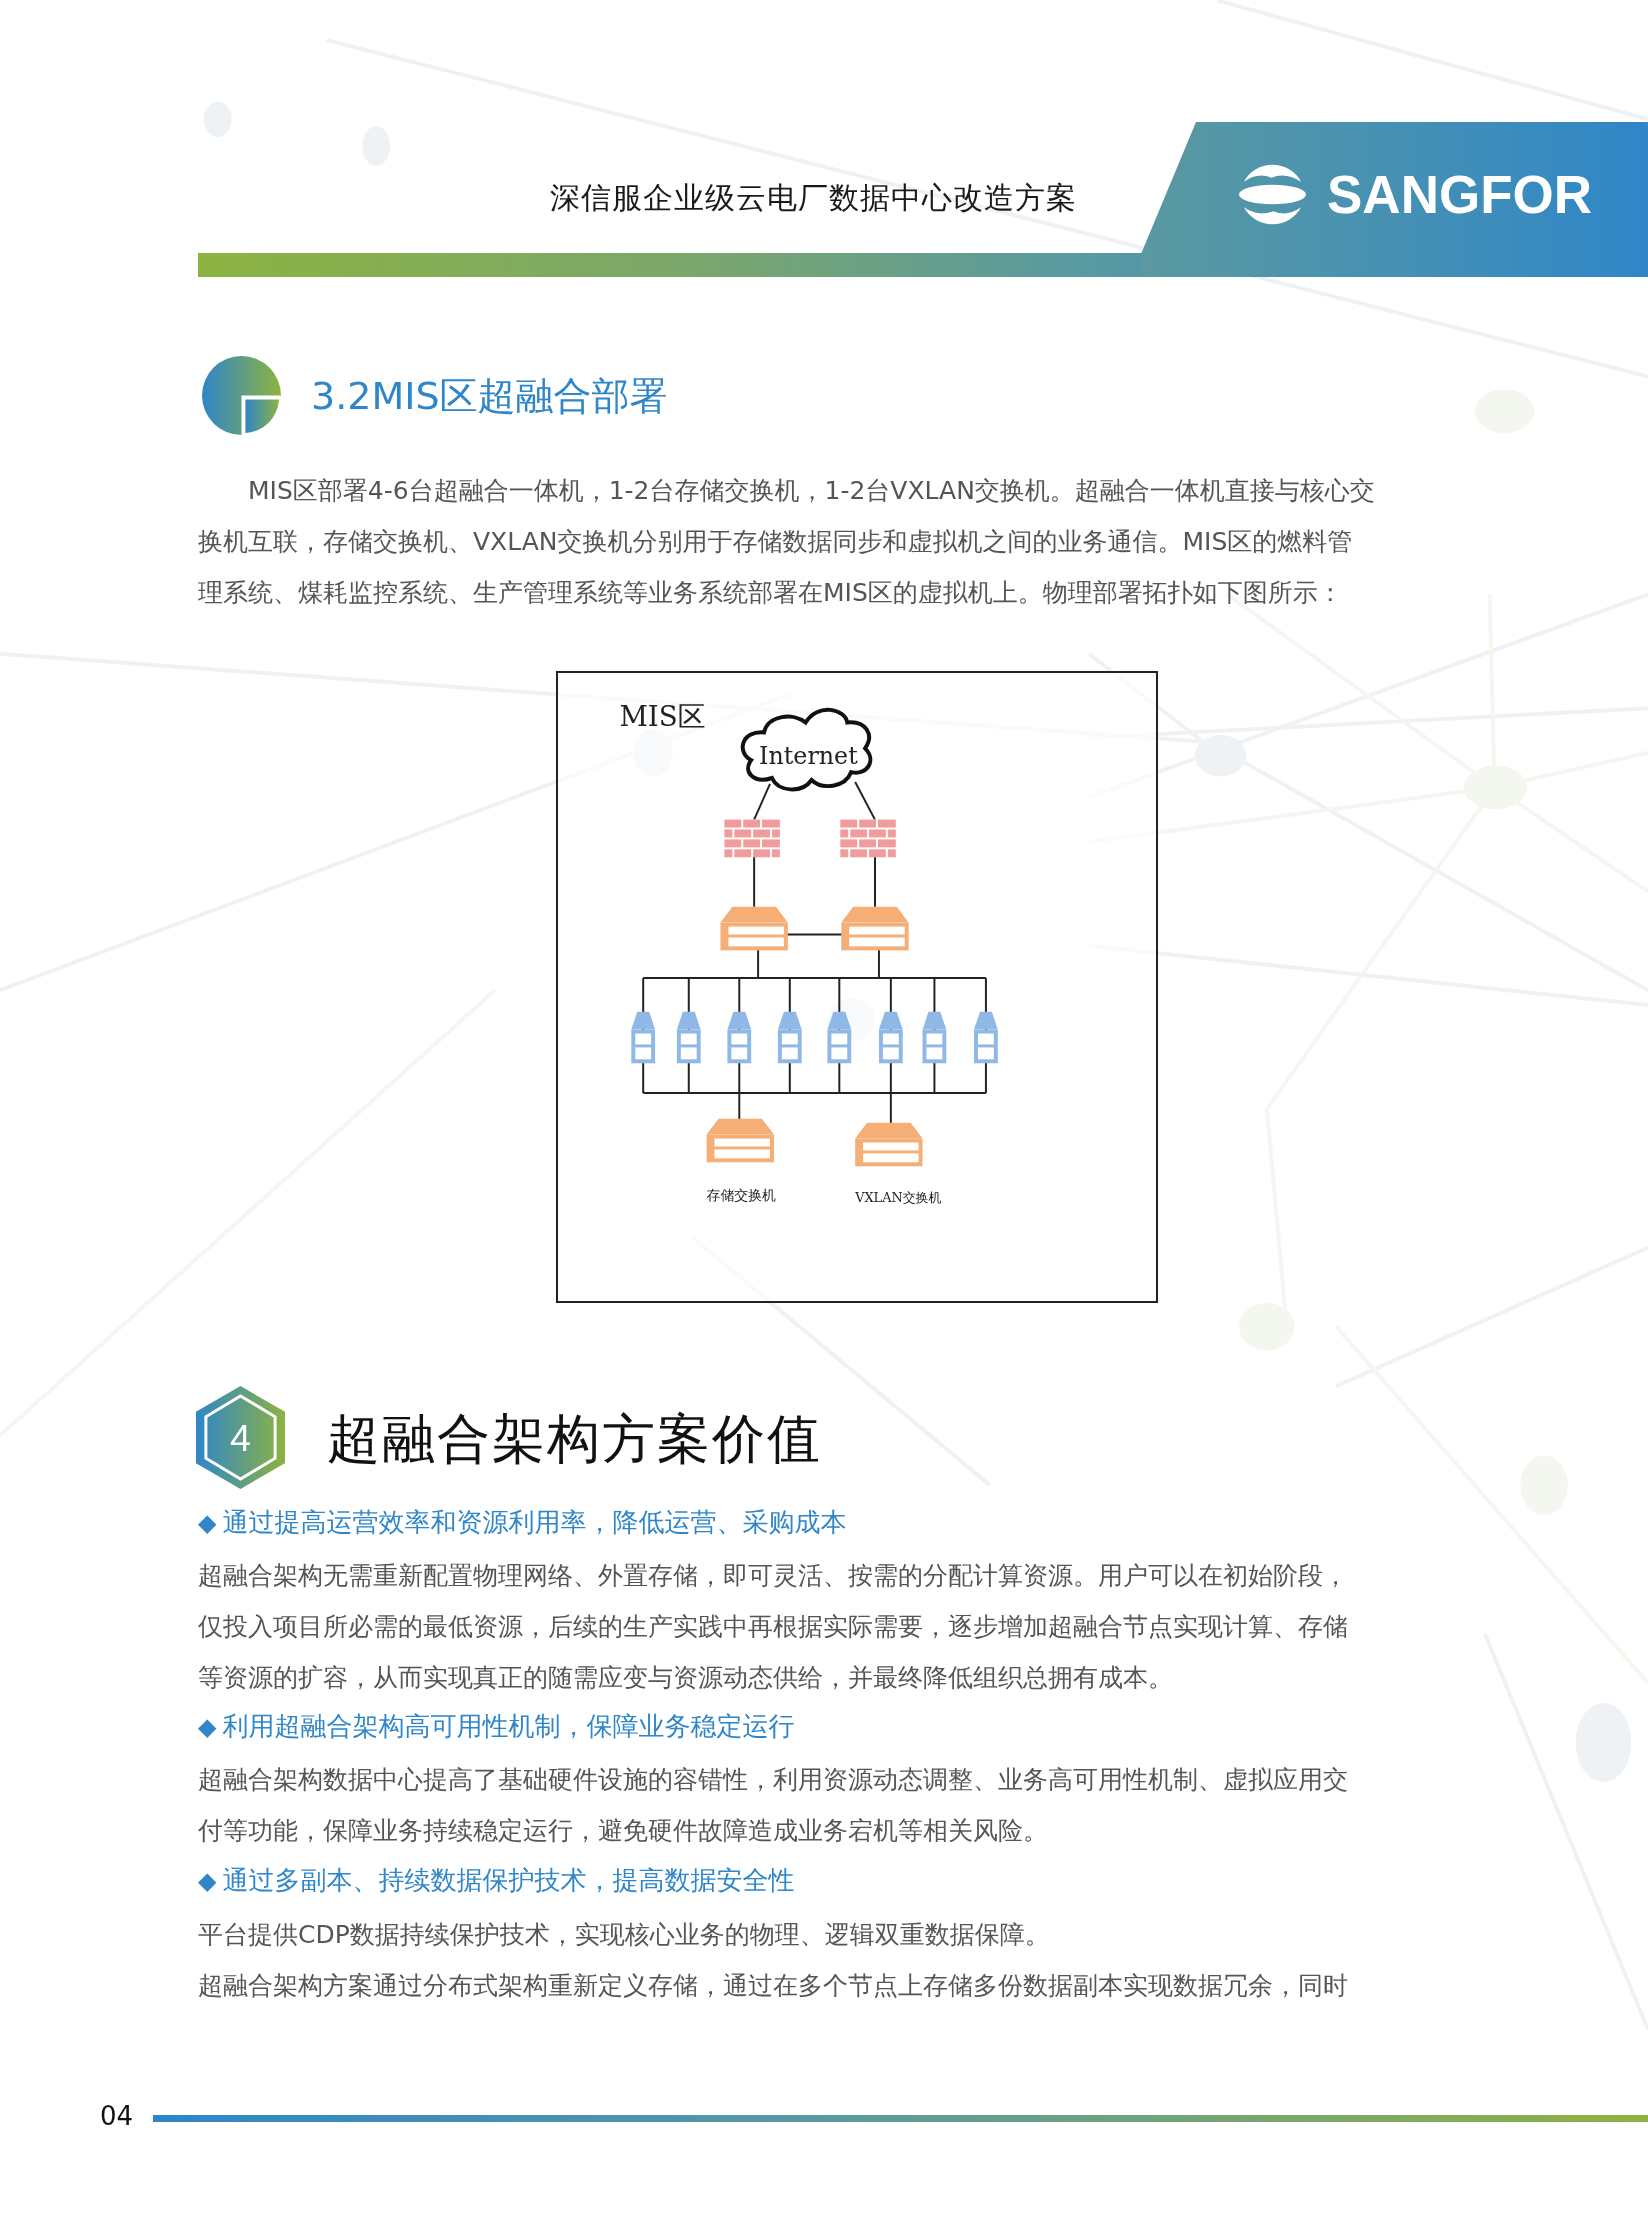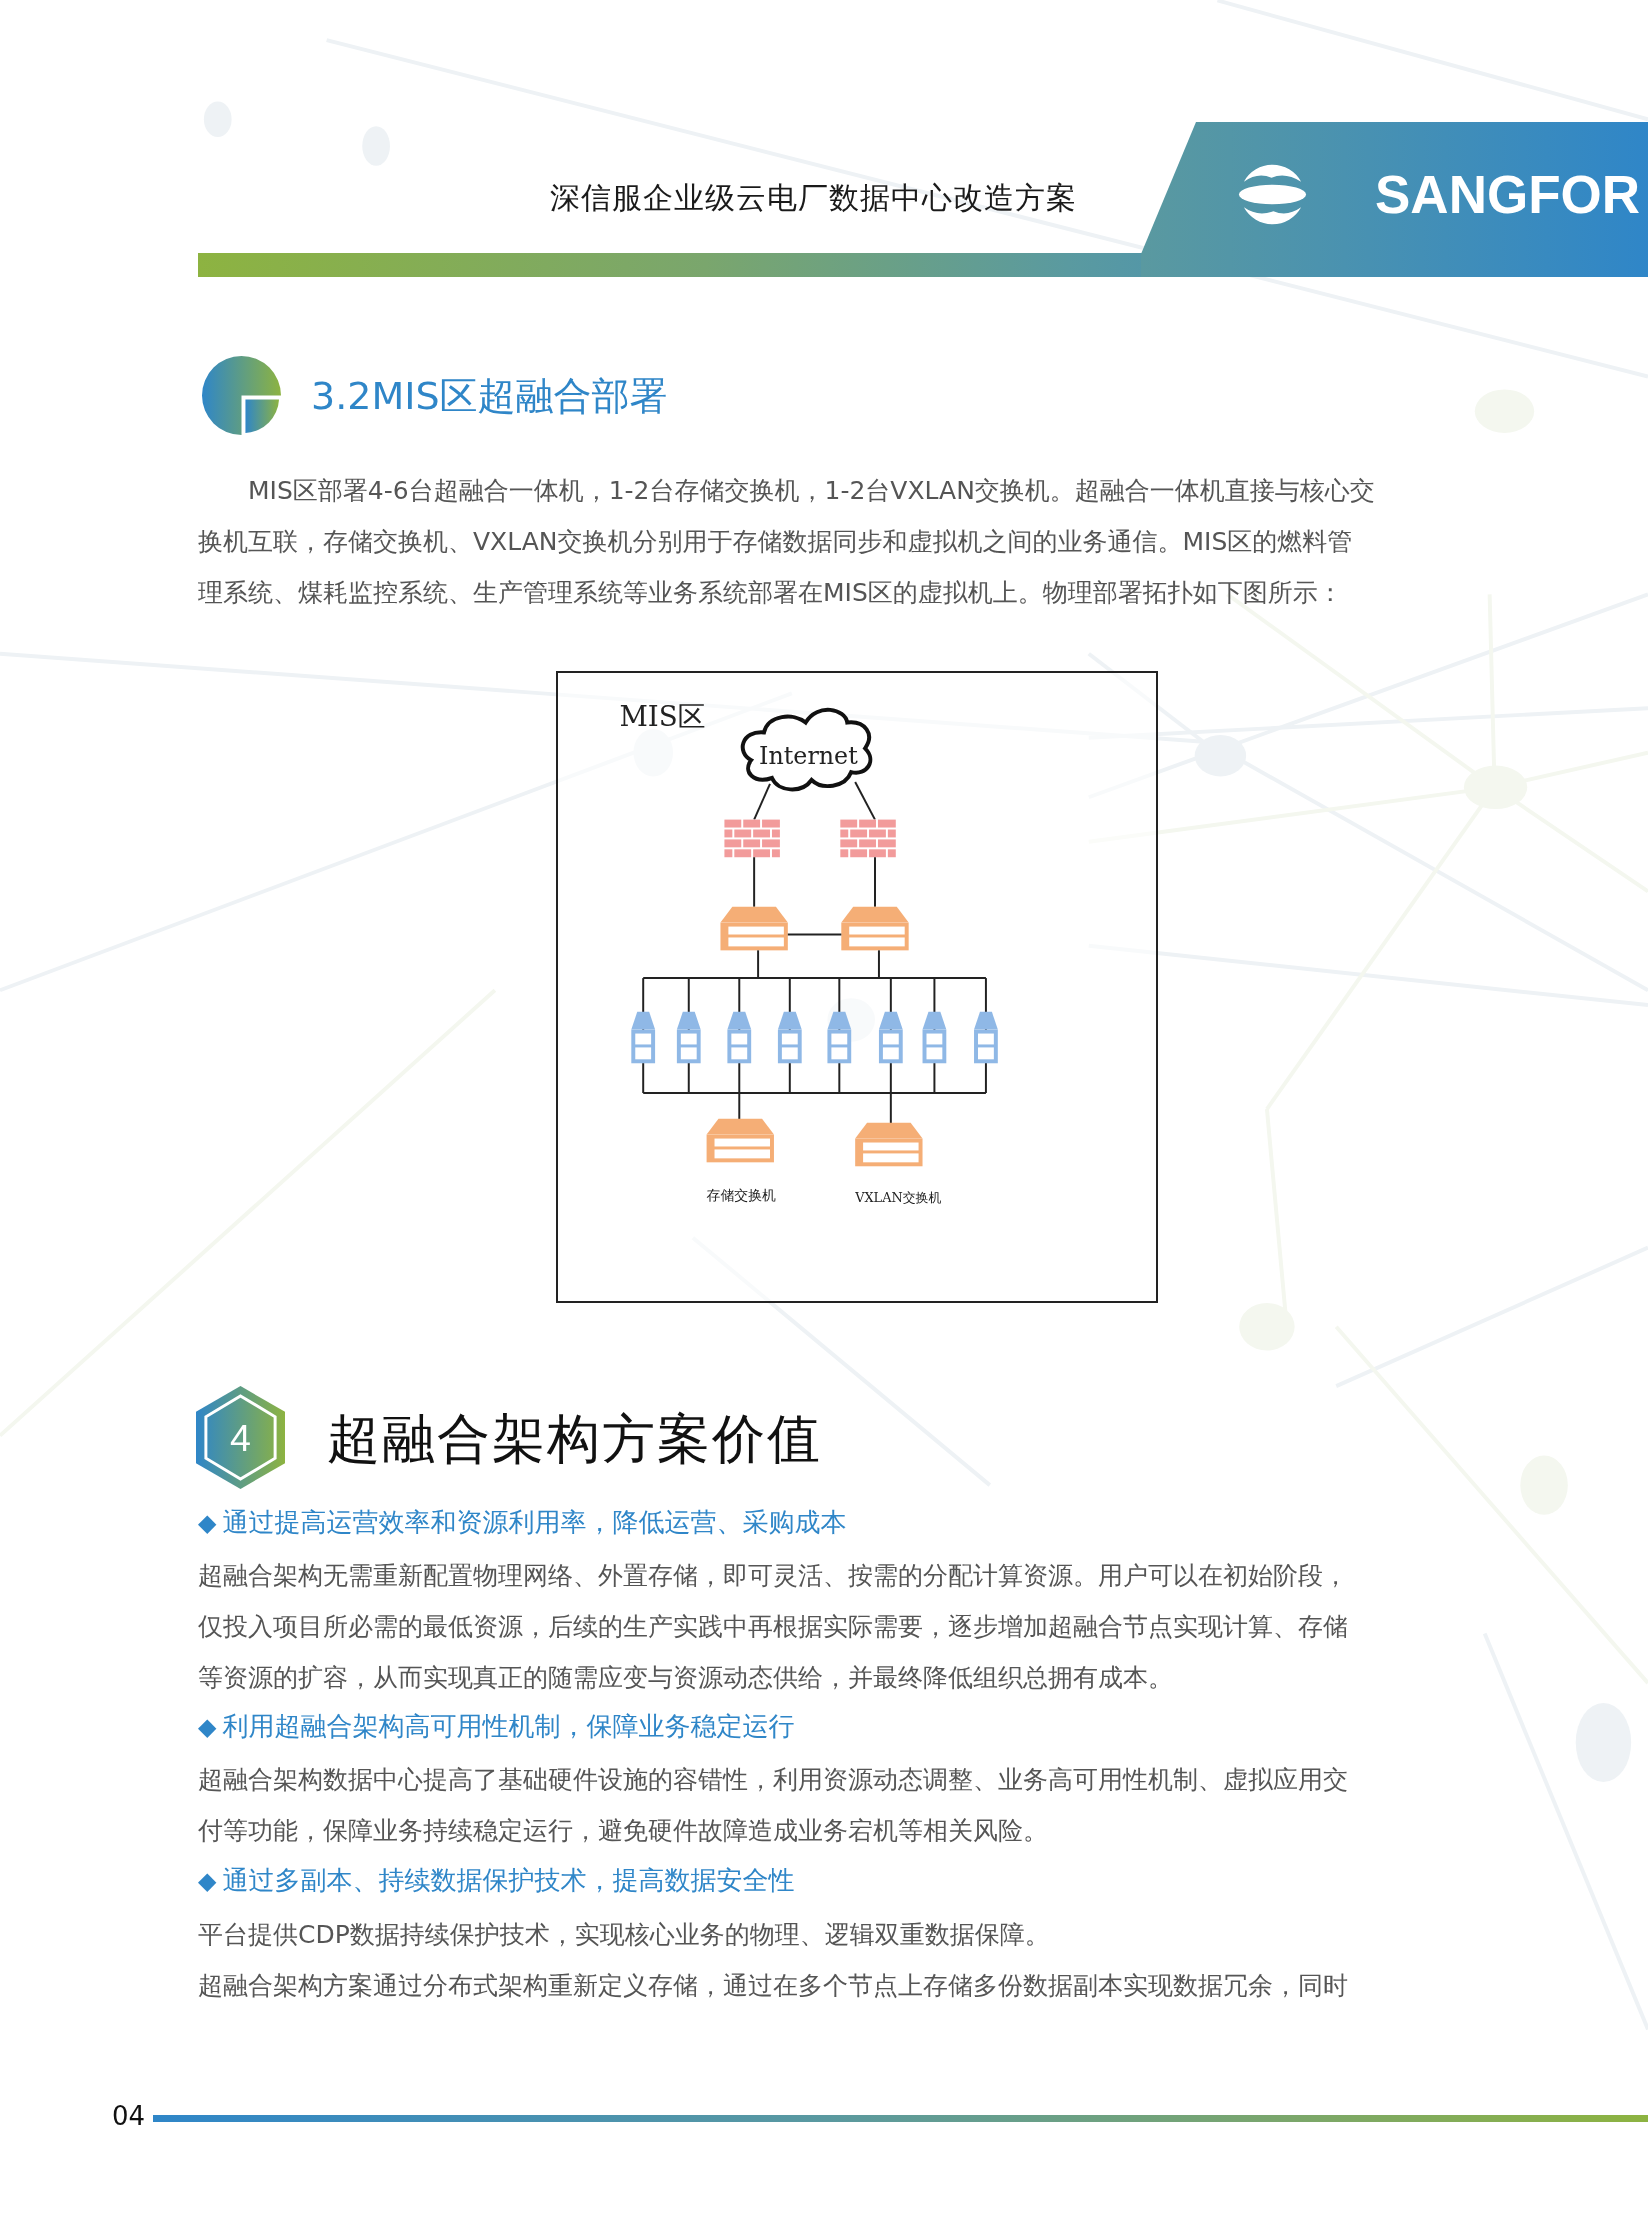--- a/index.html
+++ b/index.html
@@ -8,42 +8,42 @@
   .bg-net { position:absolute; left:0; top:0; width:1648px; height:2222px; z-index:0; }
 
   
   .hdr-bar { position:absolute; left:198px; top:253px; width:1450px; height:24px; z-index:1;
              background:linear-gradient(90deg,#8db341 0%,#7aa66d 35%,#5a9aa0 60%,#3e8cc0 85%,#2f86c8 100%); }
   .hdr-block { position:absolute; left:1141px; top:122px; width:508px; height:155px; z-index:2;
                background:linear-gradient(90deg,#5a99a0 0%,#4a92b0 40%,#2f86c8 100%);
                clip-path:polygon(55px 0,508px 0,508px 155px,0 155px,0 132px); }
   .hdr-title { position:absolute; left:550px; top:178px; font-size:30px; color:#1a1a1a; z-index:3;
                letter-spacing:1px; }
-  .logo { position:absolute; left:1236px; top:158px; display:flex; align-items:center; z-index:3;gap:48px; }
+  .logo { position:absolute; left:1236px; top:158px; display:flex; align-items:center; z-index:3; }
   .logo-text { color:#fff; font-family:"Liberation Sans", sans-serif; font-weight:bold; font-size:53px;
                margin-left:18px; letter-spacing:0px; }
 
   
   .sec-icon { position:absolute; left:202px; top:356px; width:79px; height:79px; z-index:1; }
   .sec-title { position:absolute; left:311px; top:371px; font-size:38px; color:#2f86c8; z-index:1; }
   .para { position:absolute; left:198px; width:1252px; font-size:25px; color:#555; line-height:51px; z-index:1; }
   .para .indent { display:inline-block; width:50px; }
 
   
   .diagram { position:absolute; left:556px; top:671px; width:602px; height:632px; z-index:1;
              border:2px solid #222; box-sizing:border-box; background:rgba(255,255,255,0.6); }
 
   
   .hex { position:absolute; left:196px; top:1386px; width:89px; height:103px; z-index:1; }
   .sec4-title { position:absolute; left:327px; top:1404px; font-size:53px; color:#111; z-index:1; letter-spacing:2px; }
   .bullet { position:absolute; left:198px; font-size:26px; color:#2f86c8; z-index:1; }
   .bullet .diamond { display:inline-block; margin-right:6px; font-size:24px; }
 
   
-  .pg { position:absolute; left:112px; top:2101px; font-size:26px; color:#111; z-index:1;text-align:right; }
+  .pg { position:absolute; left:100px; top:2101px; font-size:26px; color:#111; z-index:1;text-align:right; }
   .ftr-bar { position:absolute; left:153px; top:2115px; width:1495px; height:7px; z-index:1;
              background:linear-gradient(90deg,#2f86c8 0%,#5a99a0 45%,#7aa66d 75%,#8db341 100%); }
 </style>
 </head>
 <body>
 
 <svg class="bg-net" viewBox="0 0 1665 2244">
   <g stroke="#eef2f5" stroke-width="4" fill="none">
     <line x1="330" y1="40" x2="1665" y2="380"></line>
     <line x1="1100" y1="660" x2="1230" y2="760"></line>

